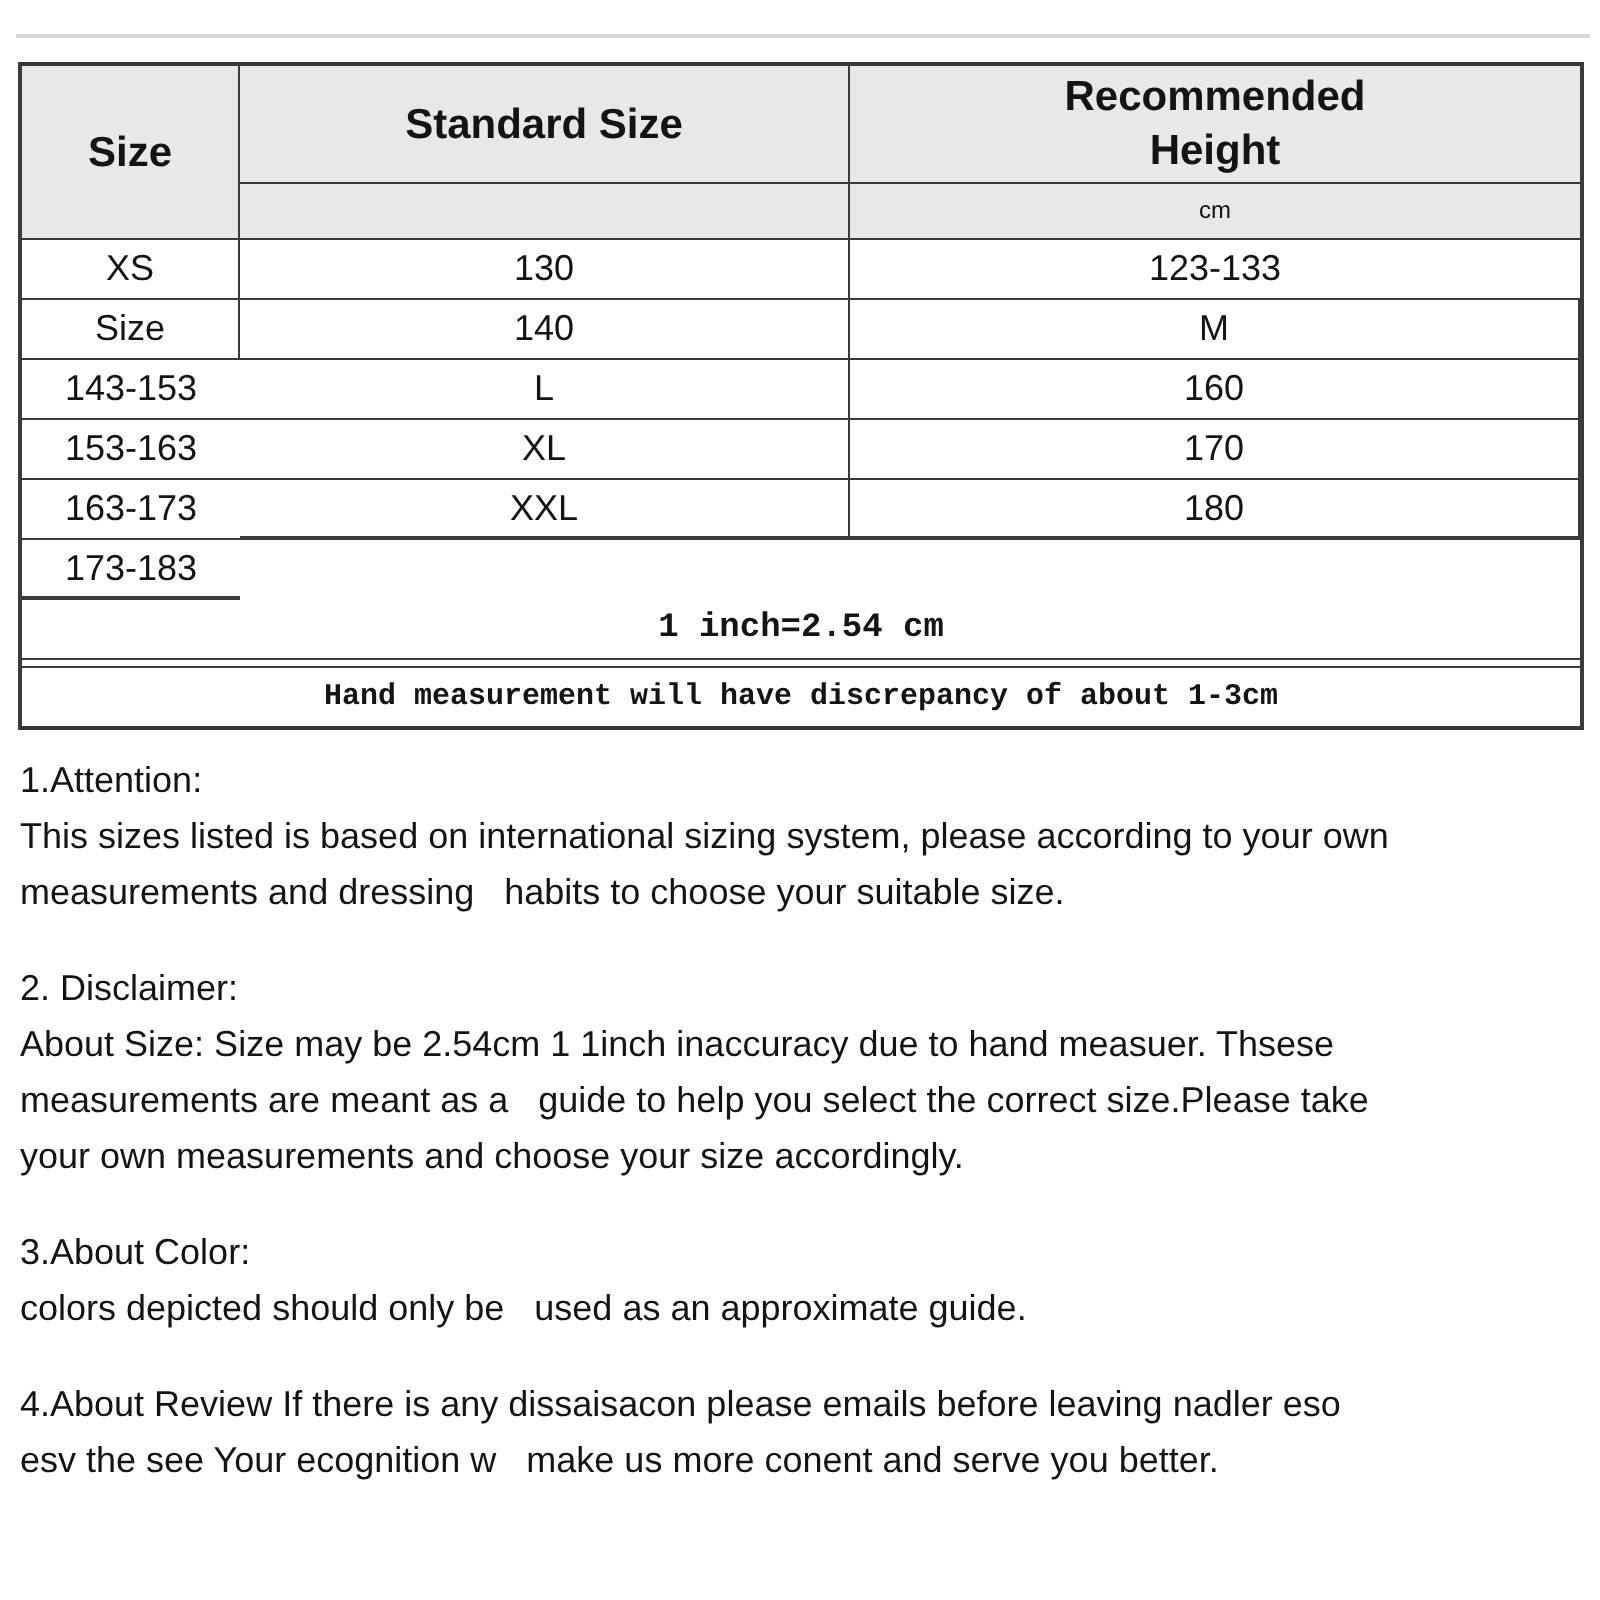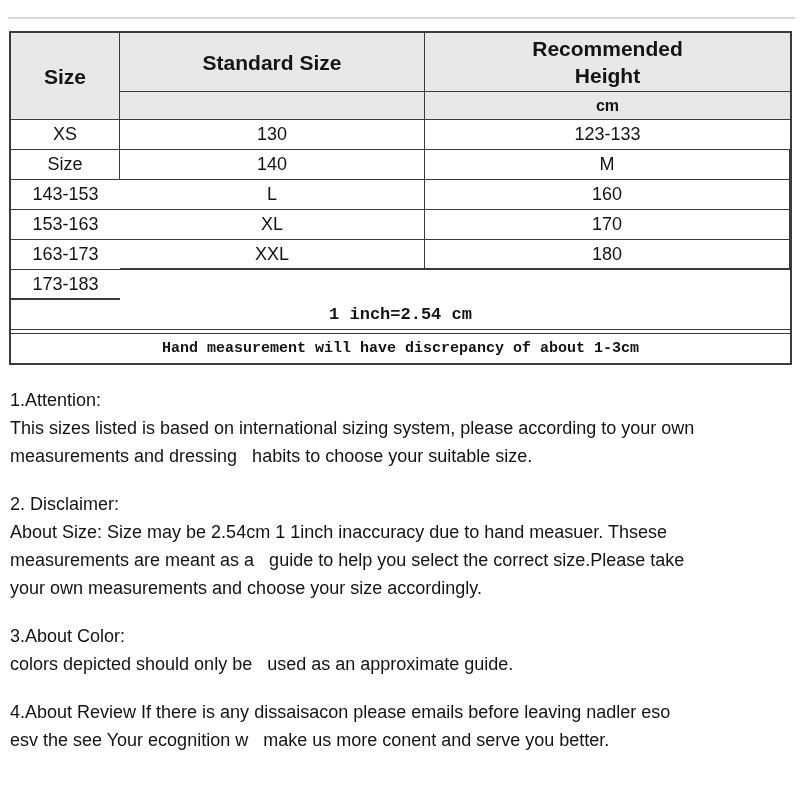--- a/index.html
+++ b/index.html
@@ -42,32 +42,32 @@
   .hcell {
     background: var(--header-bg);
     font-weight: bold;
     font-size: 21px;
     line-height: 27px;
   }
   .h-size { grid-column: 1; grid-row: 1 / 3; }
   .h-std  { grid-column: 2; grid-row: 1; }
   .h-rec  { grid-column: 3; grid-row: 1; }
   .h-std-sub { grid-column: 2; grid-row: 2; }
-  .h-unit { grid-column: 3; grid-row: 2; font-weight: bold; font-size: 16px; }
+  .h-unit { grid-column: 3; grid-row: 2; font-weight: normal; font-size: 12px; }
   .rec-inner { max-width: 185px; }
   .note {
     grid-column: 1 / 4;
     font-family: "Liberation Mono", "DejaVu Sans Mono", monospace;
     font-weight: bold;
   }
   .note-1 { font-size: 17px; }
   .note-2 { font-size: 15px; }
   .spacer { grid-column: 1 / 4; }
   .text-block {
-    margin-top: 21px;
+    margin-top: 11px;
     padding-left: 10px;
     font-size: 18px;
     line-height: 28px;
   }
   .section { margin-bottom: 20px; }
   .line { white-space: pre; }
 </style>
 </head>
 <body>
 

